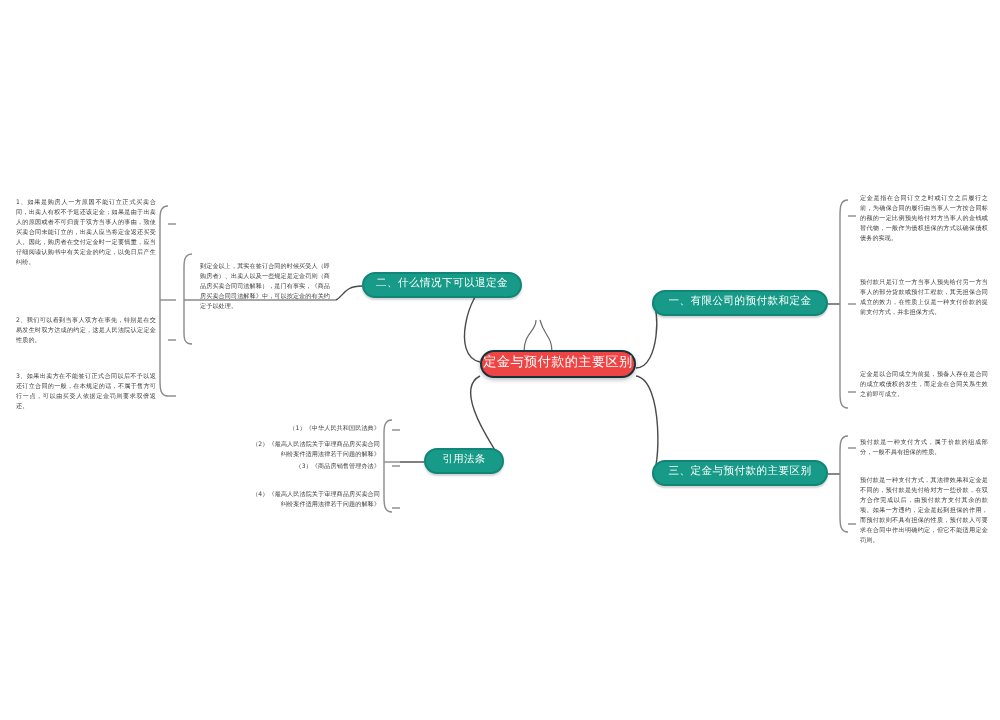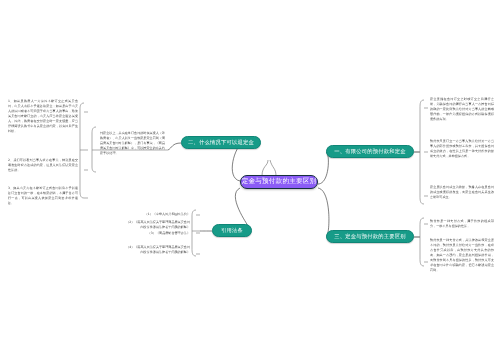--- a/index.html
+++ b/index.html
@@ -18,21 +18,21 @@
     box-sizing:border-box;
     display:flex;align-items:center;justify-content:center;
     text-align:center;
     color:#ffffff;
     border-radius:9px;
     letter-spacing:.2px;
     white-space:nowrap;
     line-height:1.1;
   }
   .node.root{
-    background:#8b5cf6;
+    background:#ef4444;
     border:1px solid #16303d;
     font-size:6.6px;
     border-radius:8px;
     box-shadow:0 1px 2px rgba(0,0,0,.25);
   }
   .node.branch{
     background:#179b88;
     border:1px solid #0f8677;
     font-size:5.3px;
     border-radius:8px;

